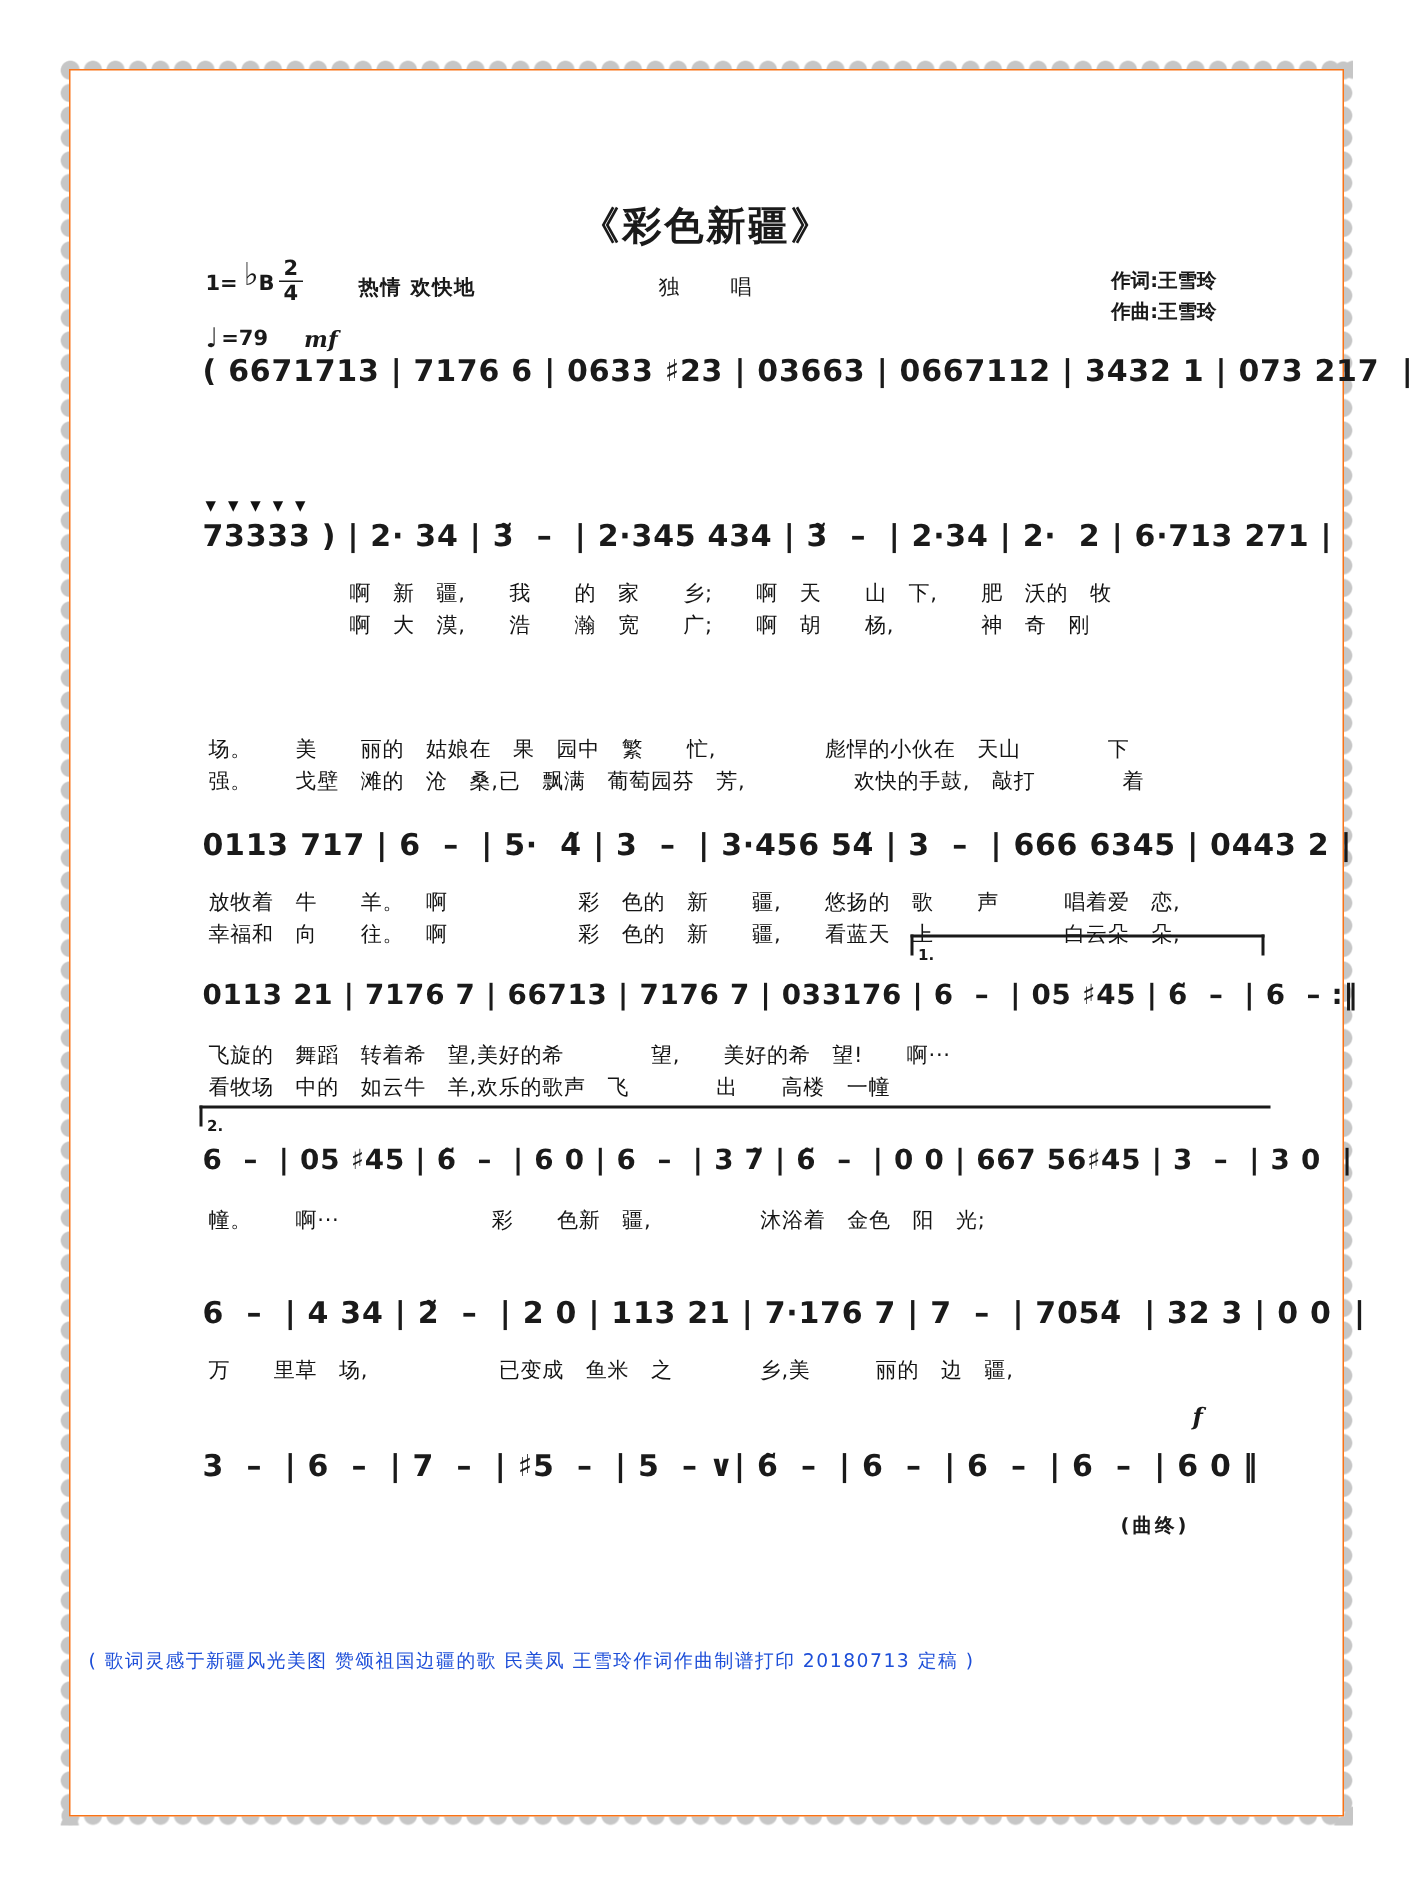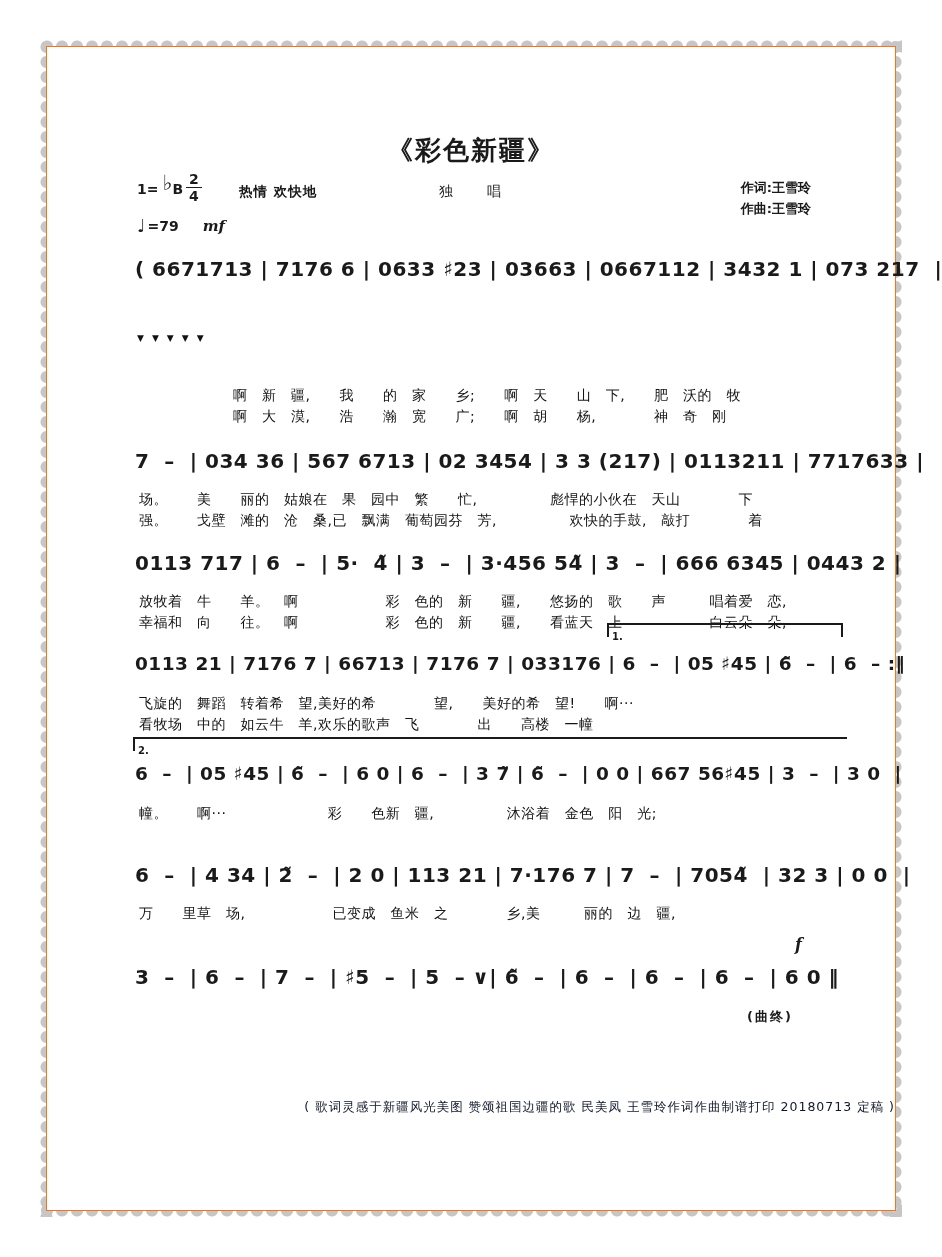--- a/index.html
+++ b/index.html
@@ -36,21 +36,21 @@
   .temporow{display:flex;align-items:center;font-weight:bold;font-size:14px;}
   .tempo-note{font-size:18px;margin-right:2px;}
   .dyn{font-family:"DejaVu Serif",serif;font-style:italic;font-weight:bold;}
   .mf{font-size:15px;margin-left:24px;}
   .f-end{font-size:16px;}
   .accents{font-size:9px;letter-spacing:8px;color:#111;}
   .volta{border-top:2px solid #1a1a1a;border-left:2px solid #1a1a1a;height:12px;}
   .volta.closed{border-right:2px solid #1a1a1a;}
   .volta-label{font-size:10px;font-weight:bold;padding-left:3px;display:inline-block;line-height:10px;}
   .ending-mark{font-size:13px;font-weight:bold;letter-spacing:2px;}
-  .footnote{left:2px;right:0;text-align:right;font-size:12.5px;letter-spacing:1px;color:#0f172a;}
+  .footnote{left:12px;right:0;text-align:left;font-size:12.5px;letter-spacing:1px;color:#1d4ed8;}
 </style>
 </head>
 <body>
 
 <div class="canvas">
   <div class="bump-top"></div>
   <div class="bump-bottom"></div>
   <div class="bump-left"></div>
   <div class="bump-right"></div>
 
@@ -76,27 +76,27 @@
       <div>作词:王雪玲</div>
       <div>作曲:王雪玲</div>
     </div>
 
     <div class="abs temporow" style="top:168px;left:90px;">
       <span class="tempo-note">♩</span>
       <span>=79</span>
       <span class="dyn mf">mf</span>
     </div>
 
-    <div class="abs notes" style="top:210px;">( 6671713 | 7176 6 | 0633 ♯23 | 03663 | 0667112 | 3432 1 | 073 217  |</div>
+    <div class="abs notes" style="top:188px;">( 6671713 | 7176 6 | 0633 ♯23 | 03663 | 0667112 | 3432 1 | 073 217  |</div>
 
     <div class="abs accents" style="top:286px;left:90px;">▼▼▼▼▼</div>
+    <div class="abs notes" style="top:298px;">73333 ) | 2· 34 | 3̃  –  | 2·345 434 | 3̃  –  | 2·34 | 2·  2 | 6·713 271 |</div>
     <div class="abs lyric" style="top:340px;left:186px;">啊　新　疆,　　我　　的　家　　乡;　　啊　天　　山　下,　　肥　沃的　牧</div>
     <div class="abs lyric" style="top:361px;left:186px;">啊　大　漠,　　浩　　瀚　宽　　广;　　啊　胡　　杨,　　　　神　奇　刚</div>
 
-    <div class="abs notes" style="top:402px;">7  –  | 034 36 | 567 6713 | 02 3454 | 3 3 (217) | 0113211 | 7717633 |</div>
     <div class="abs lyric" style="top:465px;left:92px;">强。　　戈壁　滩的　沧　桑,已　飘满　葡萄园芬　芳,　　　　　欢快的手鼓,　敲打　　　　着</div>
     <div class="abs lyric" style="top:444px;left:92px;">场。　　美　　丽的　姑娘在　果　园中　繁　　忙,　　　　　彪悍的小伙在　天山　　　　下</div>
 
     <div class="abs notes" style="top:504px;">0113 717 | 6  –  | 5·  4̃ | 3  –  | 3·456 54̃ | 3  –  | 666 6345 | 0443 2 |</div>
     <div class="abs lyric" style="top:546px;left:92px;">放牧着　牛　　羊。　啊　　　　　　彩　色的　新　　疆,　　悠扬的　歌　　声　　　唱着爱　恋,</div>
     <div class="abs lyric" style="top:567px;left:92px;">幸福和　向　　往。　啊　　　　　　彩　色的　新　　疆,　　看蓝天　上　　　　　　白云朵　朵,</div>
 
     <div class="abs volta closed" style="top:576px;left:560px;width:232px;">
       <span class="volta-label">1.</span>
     </div>

